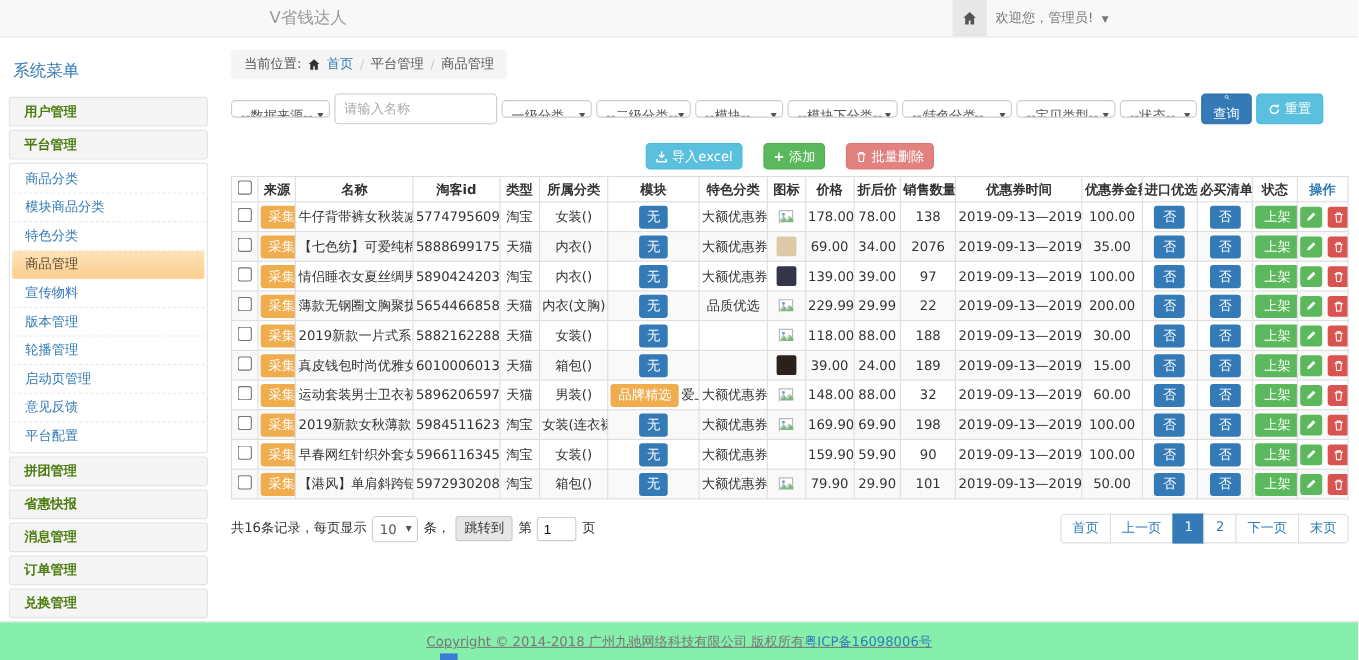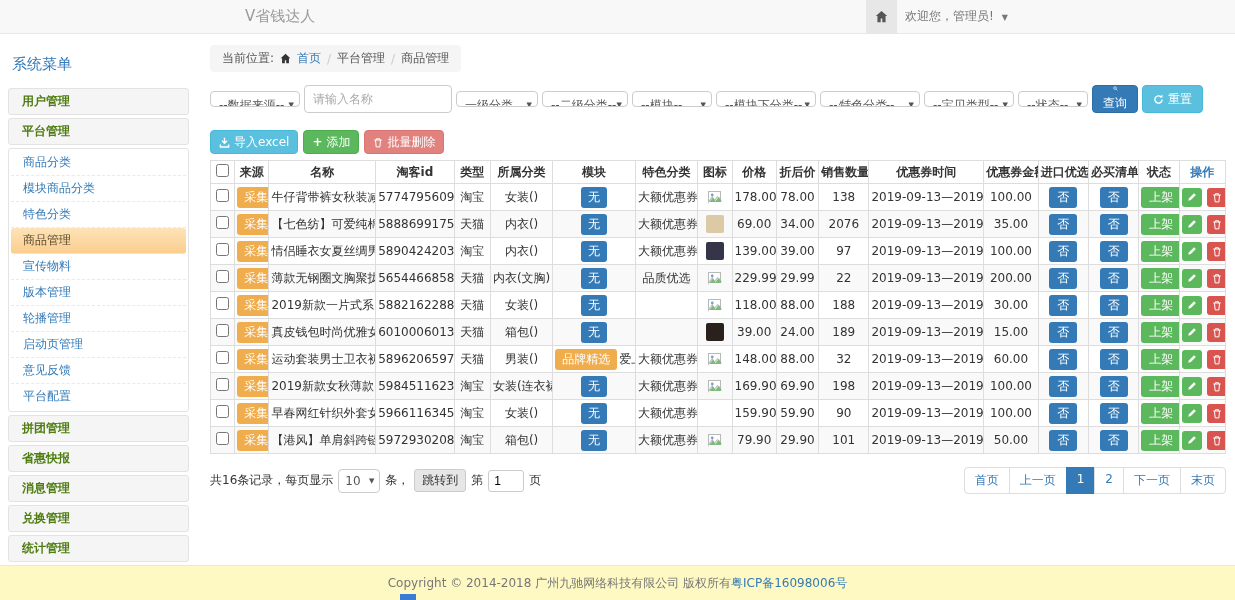--- a/index.html
+++ b/index.html
@@ -82,21 +82,21 @@
   .btn {
     display:inline-flex; align-items:center; justify-content:center; gap:4px;
     height:28px; padding:0 10px; border-radius:4px; color:#fff; cursor:pointer;
     white-space:nowrap;
   }
   .btn-primary { background:#337ab7; border:1px solid #2e6da4;flex-direction:column; }
   .btn-info    { background:#5bc0de; border:1px solid #46b8da; }
   .btn-success { background:#5cb85c; border:1px solid #4cae4c; }
   .btn-danger-soft { background:#e2827f; border:1px solid #dc7370; }
   
-  .toolbar { display:flex; justify-content:flex-start; gap:5px; margin-top:17px; }
+  .toolbar { display:flex; justify-content:center; gap:19px; margin-top:17px; }
   .toolbar .btn { height:24px; padding:0 8px; }
   
   table { width:100%; border-collapse:collapse; table-layout:fixed; margin-top:6px; }
   th,td {
     border:1px solid #ddd; text-align:center; padding:2px 2px;
     white-space:nowrap; overflow:hidden; font-size:12px; color:#333;
   }
   th { font-weight:bold; height:23px; background:#fff; }
   th.op-col { color:#337ab7; }
   tbody td { height:27px; }
@@ -139,22 +139,22 @@
   .page-btn {
     border:1px solid #ddd; background:#fff; color:#337ab7;
     padding:4px 10px; margin-left:-1px; cursor:pointer;
   }
   .page-btn:first-child { border-radius:4px 0 0 4px; margin-left:0; }
   .page-btn:last-child  { border-radius:0 4px 4px 0; }
   .page-btn.active { background:#337ab7; border-color:#337ab7; color:#fff; }
   
   .footer {
     position:absolute; left:0; right:0; top:565px; height:35px; z-index:5;
-    background:#fef9c3; border-top:1px solid #e7e7e7;
-    text-align:center; line-height:34px; color:#777;
+    background:#86efac; border-top:1px solid #e7e7e7;
+    text-align:center; line-height:34px; color:#777;text-decoration:underline;
   }
   .footer .icp { color:#337ab7; cursor:pointer; }
   .artifact { position:absolute; left:400px; top:594px; width:16px; height:6px; background:#3a7bd5; z-index:6; }
   svg { display:block; }
 </style>
 </head>
 <body>
 
 <div class="navbar">
   <div class="brand">V省钱达人</div>
@@ -182,20 +182,21 @@
         <div class="side-sub">宣传物料</div>
         <div class="side-sub">版本管理</div>
         <div class="side-sub">轮播管理</div>
         <div class="side-sub">启动页管理</div>
         <div class="side-sub">意见反馈</div>
         <div class="side-sub">平台配置</div>
       </div>
       <div class="side-group">拼团管理</div>
       <div class="side-group">省惠快报</div>
       <div class="side-group">消息管理</div>
+      <div class="side-group">订单管理</div>
       <div class="side-group">兑换管理</div>
       <div class="side-group">统计管理</div>
     </div>
 </div>
 
 <div class="main">
 
   <div class="breadcrumb">
     <span>当前位置:</span>
     <svg width="11" height="11" viewBox="0 0 16 16">

